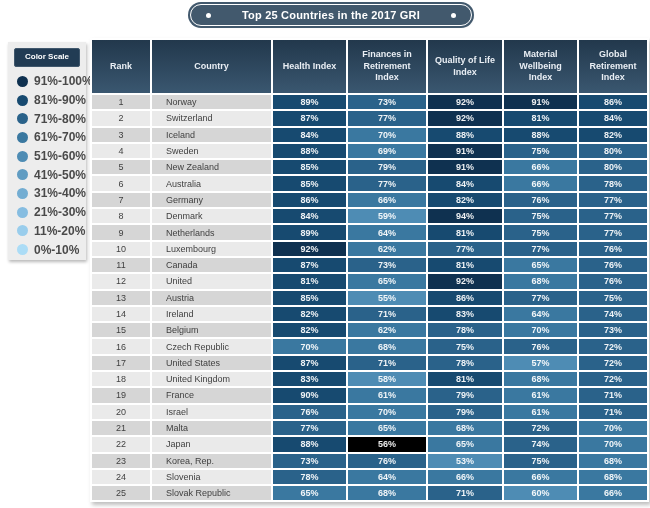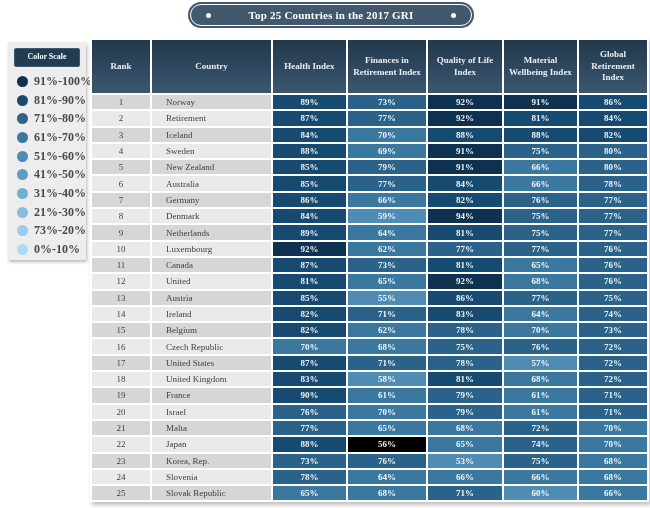--- a/index.html
+++ b/index.html
@@ -1,18 +1,18 @@
 <!DOCTYPE html>
 <html><head>
 <meta charset="utf-8">
 <style>
   html,body{margin:0;padding:0;background:#fff;}
   .page{
     position:relative;width:650px;height:508px;overflow:hidden;
-    background:#fff;font-family:Liberation Serif, serif;
+    background:#fff;font-family:Liberation Sans, sans-serif;
   }
   
   .title-pill{
     position:absolute;left:190px;top:4px;width:280px;height:20px;
     background:#42596d;border:1px solid #fff;border-radius:12px;
     box-shadow:0 0 0 2px #42596d,1px 1px 2px rgba(0,0,0,.25);
     display:flex;align-items:center;justify-content:center;
     color:#fff;font-size:11px;font-weight:bold;letter-spacing:.2px;
   }
   .pill-dot{position:absolute;top:8px;width:5px;height:5px;border-radius:50%;background:#fff;}
@@ -92,21 +92,21 @@
         <div class="legend-item">
           <span class="legend-dot" style="background: rgb(115, 173, 210);"></span>
           <span class="legend-label">31%-40%</span>
         </div>
         <div class="legend-item">
           <span class="legend-dot" style="background: rgb(134, 189, 225);"></span>
           <span class="legend-label">21%-30%</span>
         </div>
         <div class="legend-item">
           <span class="legend-dot" style="background: rgb(153, 205, 236);"></span>
-          <span class="legend-label">73%-20%</span>
+          <span class="legend-label">11%-20%</span>
         </div>
         <div class="legend-item">
           <span class="legend-dot" style="background: rgb(171, 220, 246);"></span>
           <span class="legend-label">0%-10%</span>
         </div>
       </div>
   </div>
 
   <table class="gri-table">
     <colgroup>
@@ -134,21 +134,21 @@
           <td class="rank-cell">1</td>
           <td class="country-cell">Norway</td>
           <td class="value-cell" style="background: rgb(23, 74, 112);">89%</td>
           <td class="value-cell" style="background: rgb(42, 98, 138);">73%</td>
           <td class="value-cell" style="background: rgb(15, 49, 80);">92%</td>
           <td class="value-cell" style="background: rgb(15, 49, 80);">91%</td>
           <td class="value-cell" style="background: rgb(23, 74, 112);">86%</td>
         </tr>
         <tr class="even">
           <td class="rank-cell">2</td>
-          <td class="country-cell">Retirement</td>
+          <td class="country-cell">Switzerland</td>
           <td class="value-cell" style="background: rgb(23, 74, 112);">87%</td>
           <td class="value-cell" style="background: rgb(42, 98, 138);">77%</td>
           <td class="value-cell" style="background: rgb(15, 49, 80);">92%</td>
           <td class="value-cell" style="background: rgb(23, 74, 112);">81%</td>
           <td class="value-cell" style="background: rgb(23, 74, 112);">84%</td>
         </tr>
         <tr class="odd">
           <td class="rank-cell">3</td>
           <td class="country-cell">Iceland</td>
           <td class="value-cell" style="background: rgb(23, 74, 112);">84%</td>

